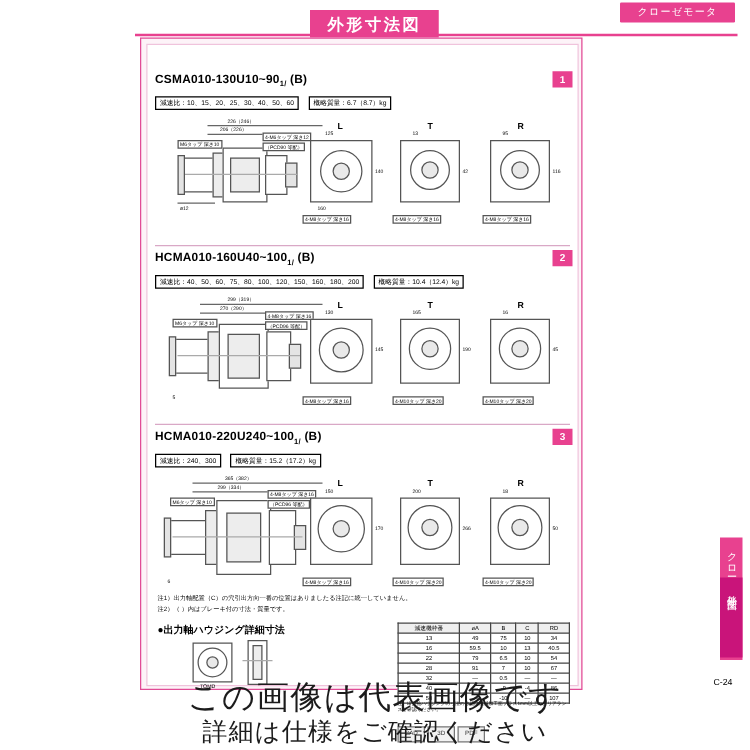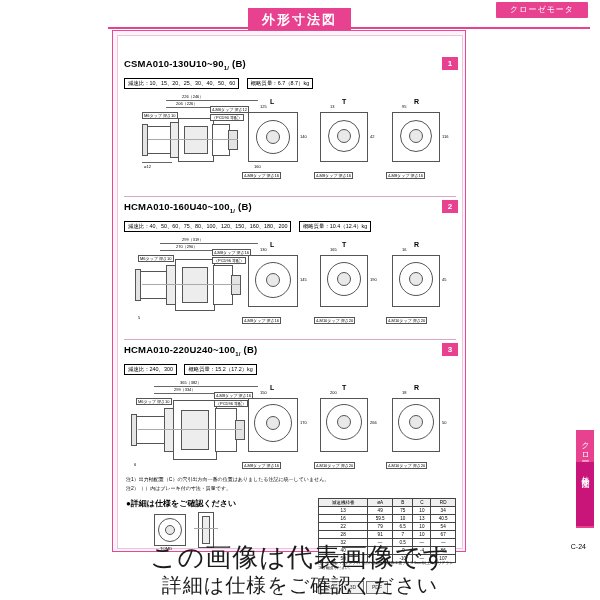--- a/index.html
+++ b/index.html
@@ -320,21 +320,21 @@
           <div class="circf" style="left:285px;top:37px;width:12px;height:12px;"></div>
           <div class="dim" style="left:278px;top:12px;">18</div>
           <div class="dim" style="left:318px;top:42px;">50</div>
           <div class="callout" style="left:262px;top:84px;">4-M10タップ 深さ20</div>
         </div>
       </div>
 
       <div class="notes" style="top:440px;">注1）出力軸配置（C）の穴引出方向一番の位置はありましたる注記に統一していません。</div>
       <div class="notes" style="top:449px;">注2）（ ）内はブレーキ付の寸法・質量です。</div>
 
-      <div class="housing-title" style="top:462px;">●詳細は仕様をご確認ください</div>
+      <div class="housing-title" style="top:462px;">●出力軸ハウジング詳細寸法</div>
 
       <div style="position:absolute;left:36px;top:478px;">
         <div class="rect" style="left:0;top:0;width:30px;height:30px;"></div>
         <div class="circ" style="left:4px;top:4px;width:22px;height:22px;"></div>
         <div class="circf" style="left:11px;top:11px;width:8px;height:8px;"></div>
         <div class="lbl" style="left:6px;top:32px;">TOMD</div>
         <div class="rect" style="left:44px;top:-2px;width:14px;height:34px;"></div>
         <div class="rectf" style="left:48px;top:2px;width:6px;height:26px;"></div>
         <div class="ln" style="left:40px;top:14px;width:24px;height:0.4px;background:#aaa;"></div>
       </div>

